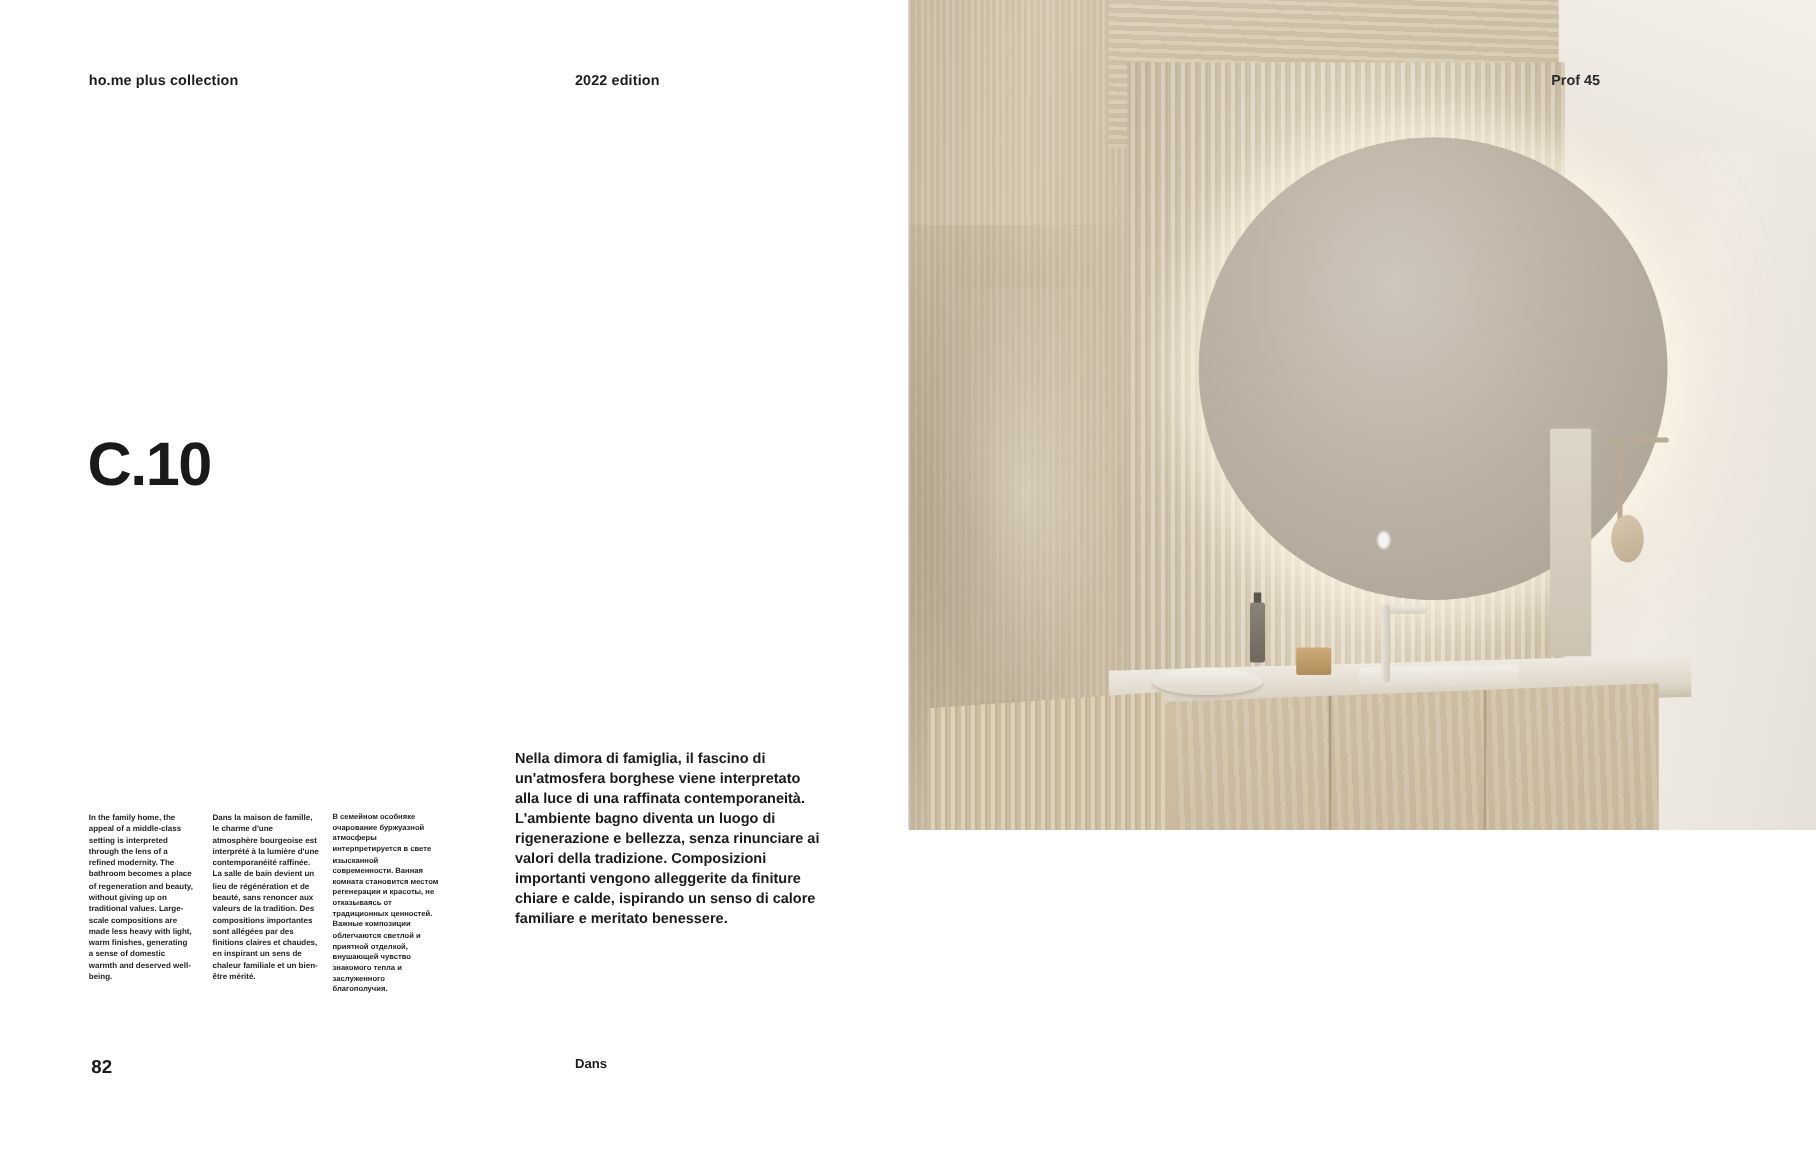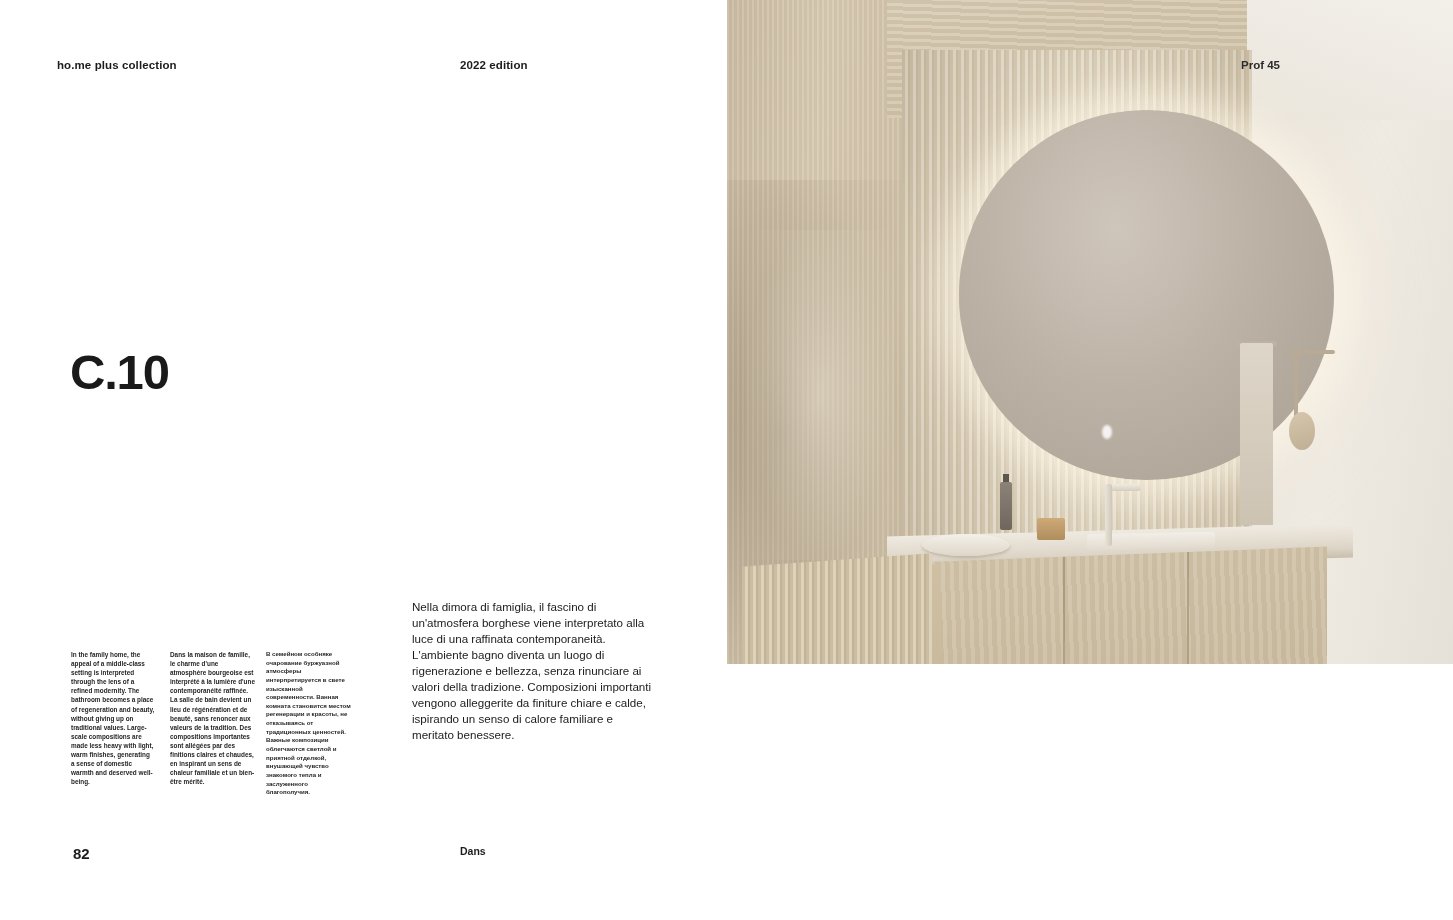--- a/index.html
+++ b/index.html
@@ -21,21 +21,21 @@
 
   
   .page-left {
     position: absolute;
     left: 0; top: 0;
     width: 727px; height: 920px;
     background: #ffffff;
   }
   .hdr-collection {
     position: absolute;
-    left: 57px; top: 59px;
+    left: 71px; top: 59px;
     font-size: 11.5px;
     font-weight: bold;
     letter-spacing: 0.1px;
     color: #1c1c1c;
   }
   .hdr-edition {
     position: absolute;
     left: 460px; top: 59px;
     font-size: 11.5px;
     font-weight: bold;
@@ -67,21 +67,21 @@
   .mini-col.fr { left: 170px; width: 86px; }
   .mini-col.ru { left: 266px; width: 86px; font-size: 6.1px; }
 
   
   .it-para {
     position: absolute;
     left: 412px; top: 599px;
     width: 245px;
     font-size: 11.6px;
     line-height: 1.385;
-    font-weight: normal;
+    font-weight: bold;
     color: #1b1b1b;
   }
 
   .folio-left {
     position: absolute;
     left: 73px; top: 845px;
     font-size: 15px;
     font-weight: bold;
     color: #1c1c1c;
   }

